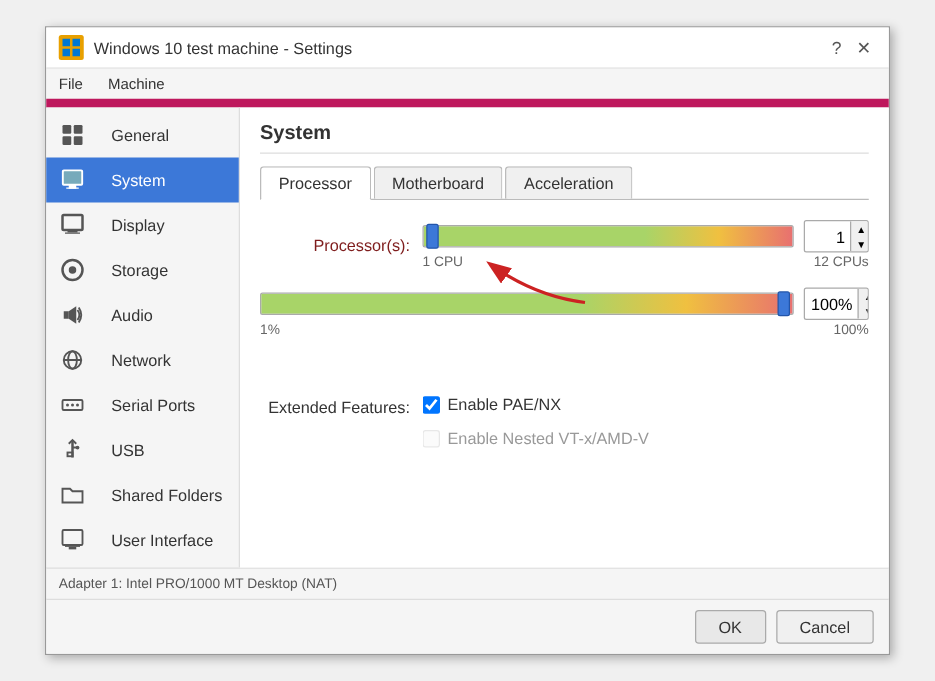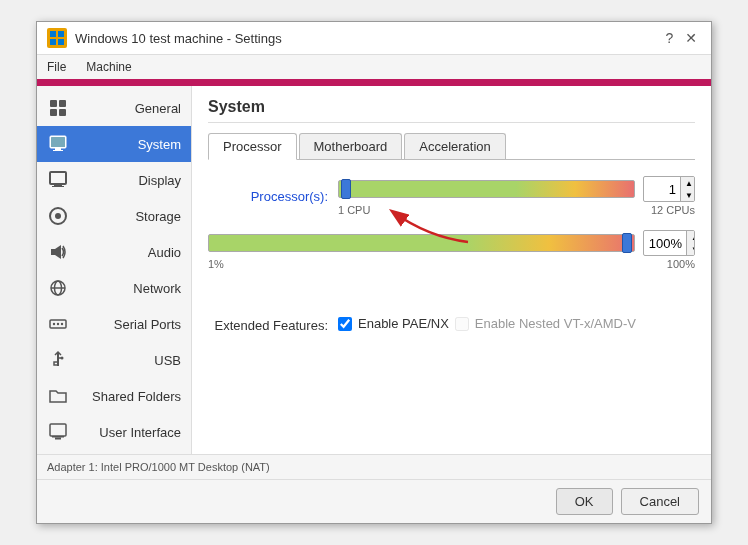--- a/index.html
+++ b/index.html
@@ -90,24 +90,23 @@
       background: #f5f5f5;
       border-right: 1px solid #ddd;
       padding: 4px 0;
     }
 
     .sidebar-item {
       display: flex;
       align-items: center;
       padding: 7px 10px;
       cursor: pointer;
-      gap: 4px;
-      color: #333;
-      font-size: 13px;
-      justify-content: space-between;
+      gap: 20px;
+      color: #333;
+      font-size: 13px;
     }
 
     .sidebar-item.active {
       background: #3c78d8;
       color: white;
     }
 
     .sidebar-icon {
       width: 22px;
       height: 22px;
@@ -164,21 +163,21 @@
     .form-row {
       display: flex;
       align-items: center;
       margin-bottom: 14px;
     }
 
     .form-label {
       width: 130px;
       text-align: right;
       padding-right: 10px;
-      color: #1d4ed8;
+      color: #7f1d1d;
       font-size: 13px;
       flex-shrink: 0;
     }
 
     .slider-container {
       flex: 1;
       display: flex;
       flex-direction: column;
     }
 
@@ -293,20 +292,21 @@
       text-align: right;
       padding-right: 10px;
       color: #333;
       font-size: 13px;
       flex-shrink: 0;
       padding-top: 2px;
     }
 
     .extended-features-options {
       display: flex;
+      flex-direction: column;
       gap: 6px;
     }
 
     .bottom-bar {
       background: #f5f5f5;
       border-top: 1px solid #ddd;
       padding: 6px 10px;
       font-size: 11px;
       color: #555;
     }

